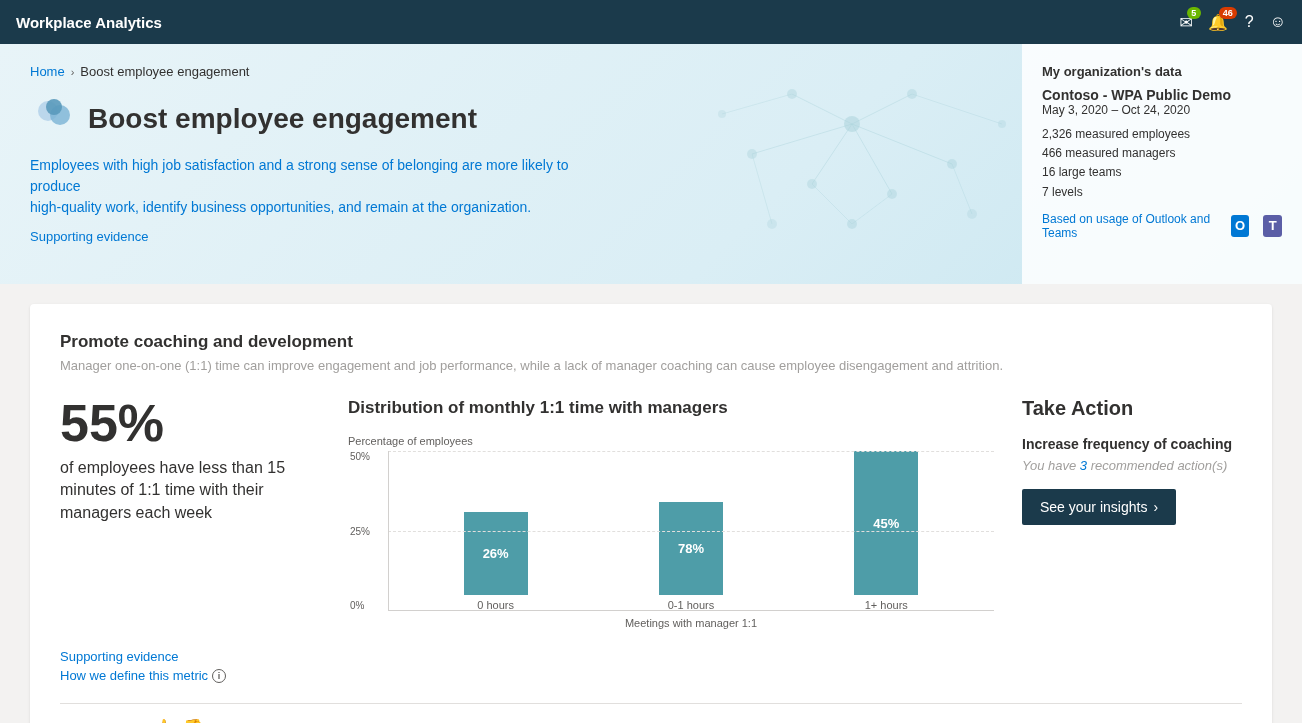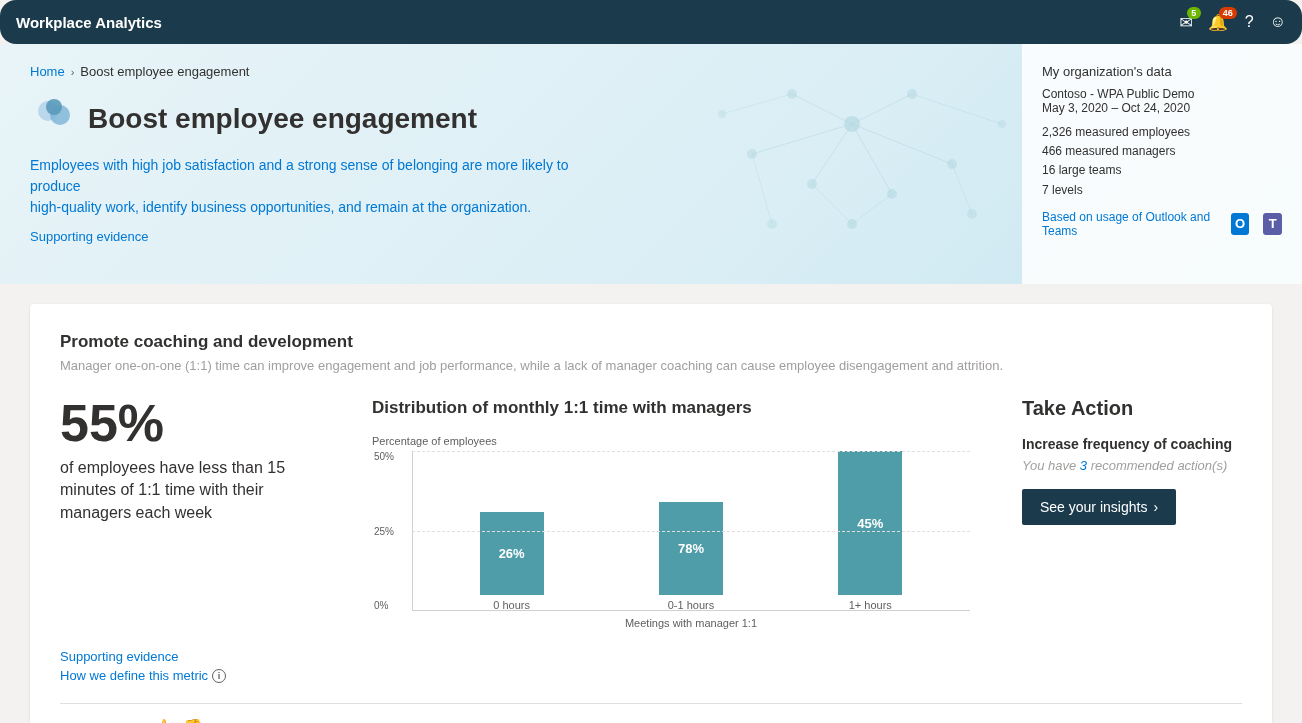--- a/index.html
+++ b/index.html
@@ -7,21 +7,20 @@
 
     
     .top-nav {
       background: #1b3a4b;
       color: white;
       height: 44px;
       display: flex;
       align-items: center;
       padding: 0 16px;
       justify-content: space-between;
-      border-radius: 16px;
     }
     .top-nav-title { font-size: 15px; font-weight: 600; color: white; }
     .top-nav-icons { display: flex; align-items: center; gap: 16px; }
     .nav-icon-wrap { position: relative; cursor: pointer; color: white; font-size: 16px; }
     .nav-badge {
       position: absolute;
       top: -6px;
       right: -8px;
       background: #6bb700;
       color: white;
@@ -75,22 +74,22 @@
     .supporting-link { color: #0078d4; cursor: pointer; font-size: 13px; text-decoration: none; }
 
     
     .org-panel {
       width: 280px;
       background: rgba(255,255,255,0.85);
       padding: 20px;
       z-index: 1;
       flex-shrink: 0;
     }
-    .org-panel-title { font-size: 13px; color: #323130; font-weight: 400; margin-bottom: 8px; }
-    .org-name { font-weight: 400; font-size: 12px; color: #323130; }
+    .org-panel-title { font-size: 13px; color: #323130; font-weight: 700; margin-bottom: 8px; }
+    .org-name { font-weight: 700; font-size: 14px; color: #323130; }
     .org-date { font-size: 12px; color: #323130; margin-bottom: 8px; }
     .org-stat { font-size: 12px; color: #323130; line-height: 1.6; }
     .org-usage { font-size: 12px; color: #323130; margin-top: 10px; display: flex; align-items: center; gap: 14px; }
     .org-usage-link { color: #0078d4; }
     .app-icon {
       width: 22px; height: 22px; border-radius: 3px;
       display: inline-flex; align-items: center; justify-content: center;
       font-size: 13px; font-weight: 700;
     }
     .outlook-icon { background: #0078d4; color: white; }
@@ -104,21 +103,21 @@
       background: white;
       border-radius: 4px;
       padding: 28px 30px;
       box-shadow: 0 1px 3px rgba(0,0,0,0.1);
       margin-bottom: 16px;
     }
     .card-section-title { font-size: 17px; font-weight: 600; color: #323130; margin-bottom: 6px; }
     .card-subtitle { font-size: 13px; color: #a19f9d; margin-bottom: 24px; }
 
     
-    .card-inner { display: flex; gap: 52px; align-items: flex-start; }
+    .card-inner { display: flex; gap: 28px; align-items: flex-start; }
 
     
     .stat-section { flex: 0 0 260px; }
     .big-stat { font-size: 52px; font-weight: 700; color: #323130; line-height: 1; margin-bottom: 8px; }
     .stat-desc { font-size: 16px; color: #323130; line-height: 1.4; margin-bottom: 20px; }
 
     
     .chart-section { flex: 1; }
     .chart-title { font-size: 17px; font-weight: 600; color: #323130; margin-bottom: 16px; line-height: 1.3; }
     .chart-wrap { position: relative; }

